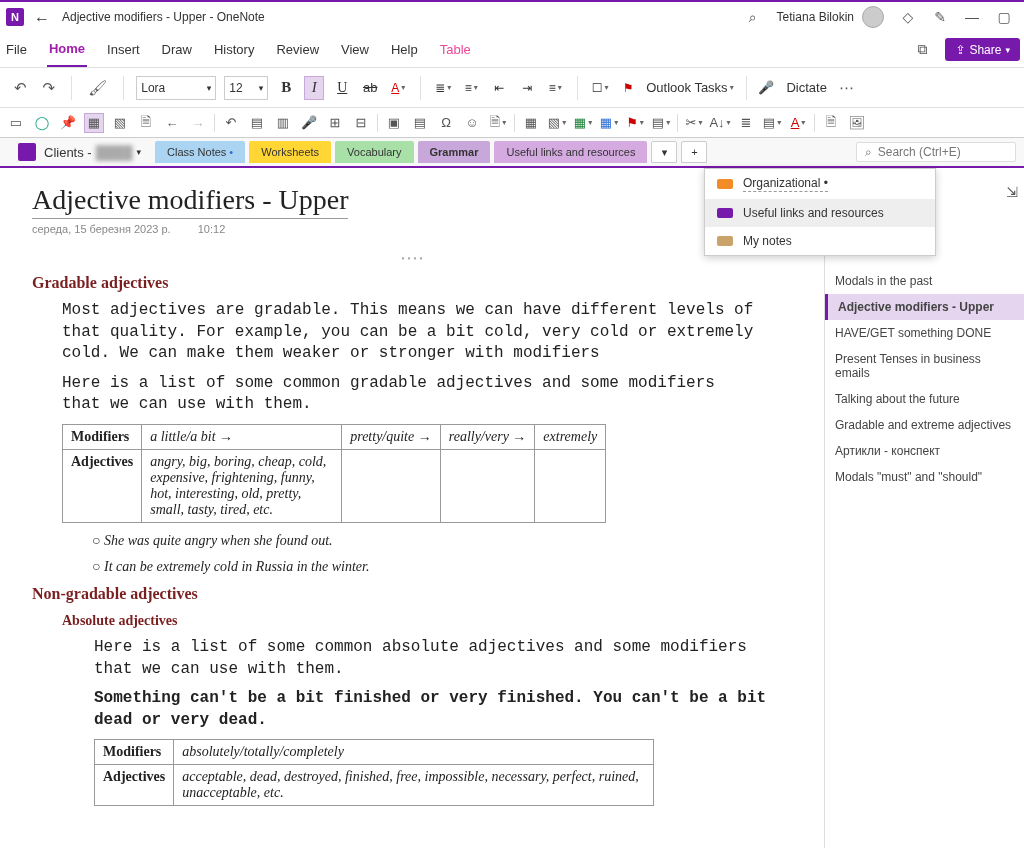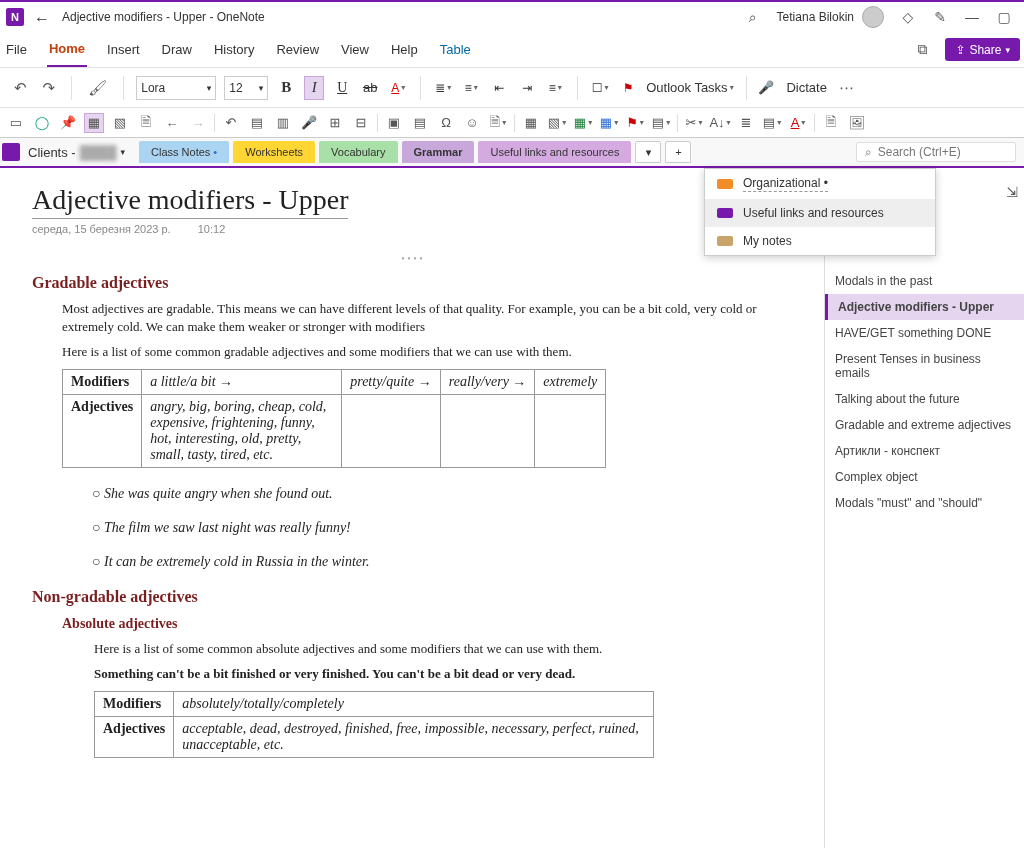--- a/index.html
+++ b/index.html
@@ -7,64 +7,64 @@
 .titlebar { height: 32px; background: #fff; border-top: 2px solid #7719aa; display: flex; align-items: center; padding-left: 6px; }
 .titlebar .app-icon { width: 18px; height: 18px; background: #7719aa; border-radius: 2px; margin-right: 10px; display: flex; align-items: center; justify-content: center; color: #fff; font-weight: bold; font-size: 11px; }
 .titlebar .back { font-size: 16px; margin-right: 12px; cursor: pointer; }
 .titlebar .title { font-size: 12px; color: #333; }
 .titlebar .right { margin-left: auto; display: flex; align-items: center; gap: 16px; padding-right: 12px; }
 .titlebar .user { display: flex; align-items: center; gap: 8px; font-size: 12px; }
 .titlebar .avatar { width: 22px; height: 22px; border-radius: 50%; background: #ccc; border: 1px solid #aaa; }
 .titlebar .win-btn { font-size: 14px; color: #555; cursor: pointer; width: 16px; text-align: center; }
 .menubar { height: 36px; background: #fff; display: flex; align-items: stretch; padding: 0 4px; gap: 18px; border-bottom: 1px solid #e1e1e1; }
 .menubar .mitem { display: flex; align-items: center; font-size: 13px; color: #333; cursor: pointer; padding: 0 2px; }
-.menubar .mitem.active { color: #c2410c; border-bottom: 2px solid #7719aa; font-weight: 600; }
-.menubar .mitem.table { color: #0369a1; }
+.menubar .mitem.active { color: #a21caf; border-bottom: 2px solid #7719aa; font-weight: 600; }
+.menubar .mitem.table { color: #ec4899; }
 .menubar .spacer { flex: 1; }
 .menubar .share { background: #7719aa; color: #fff; padding: 4px 10px; border-radius: 3px; font-size: 12px; display: flex; align-items: center; gap: 4px; margin: 6px 0; }
 .menubar .ic { font-size: 14px; color: #555; display: flex; align-items: center; }
 .ribbon1 { height: 40px; background: #fff; display: flex; align-items: center; padding: 0 10px; gap: 8px; border-bottom: 1px solid #e1e1e1; }
 .sep { width: 1px; height: 24px; background: #e1e1e1; margin: 0 4px; }
 .ribbon1 .btn { color: #555; font-size: 15px; cursor: pointer; padding: 2px 4px; }
 .font-sel, .size-sel { border: 1px solid #ccc; height: 24px; font-size: 12px; padding: 0 4px; display: flex; align-items: center; gap: 4px; background: #fff; }
 .font-sel { width: 80px; justify-content: space-between; }
 .size-sel { width: 44px; justify-content: space-between; }
 .fmt { width: 20px; height: 24px; display: flex; align-items: center; justify-content: center; cursor: pointer; }
 .fmt.active { background: #e5d5ef; border: 1px solid #c8a8db; }
 .drop::after { content: "▾"; font-size: 8px; margin-left: 2px; color: #666; }
 .color-a { color: #d00; position: relative; display: inline-block; }
 .ribbon2 { height: 30px; background: #fff; display: flex; align-items: center; padding: 0 6px; gap: 6px; border-bottom: 1px solid #ccc; }
 .ribbon2 .b { width: 20px; height: 20px; display: flex; align-items: center; justify-content: center; color: #555; font-size: 13px; cursor: pointer; }
 .ribbon2 .b.on { background: #e5d5ef; border: 1px solid #c8a8db; }
-.sectabs { height: 30px; background: #f8f8f8; display: flex; align-items: center; border-bottom: 2px solid #7719aa; padding-left: 2px; gap: 4px; position: relative; }
+.sectabs { height: 30px; background: #f8f8f8; display: flex; align-items: center; border-bottom: 2px solid #7719aa; padding-left: 18px; gap: 4px; position: relative; }
 .nbicon { width: 18px; height: 18px; background: #7719aa; border-radius: 2px; margin-right: 4px; }
 .nblabel { font-size: 13px; display: flex; align-items: center; gap: 4px; margin-right: 10px; }
 .tab { height: 22px; padding: 0 12px; display: flex; align-items: center; font-size: 11px; border-radius: 2px 2px 0 0; cursor: pointer; }
 .tab.classnotes { background: #aad4f2; }
 .tab.worksheets { background: #ffd633; }
 .tab.vocab { background: #a8e0a8; }
 .tab.grammar { background: #c8a8db; font-weight: bold; }
 .tab.useful { background: #d4aae0; }
 .tab.arrow, .tab.plus { background: #fff; border: 1px solid #ccc; width: 26px; justify-content: center; padding: 0; }
 .searchbox { margin-left: auto; margin-right: 8px; display: flex; align-items: center; gap: 6px; font-size: 12px; color: #777; border: 1px solid #ddd; background: #fff; padding: 2px 8px; border-radius: 2px; width: 160px; }
 .main { display: flex; height: calc(848px - 32px - 36px - 40px - 30px - 30px); background: #fff; position: relative; }
 .content { flex: 1; padding: 16px 32px; overflow: hidden; font-family: Georgia, serif; color: #222; position: relative; }
 .content h1 { font-family: Georgia, serif; font-size: 28px; font-weight: normal; color: #222; border-bottom: 1px solid #999; display: inline-block; padding-bottom: 2px; margin-bottom: 4px; }
 .meta { font-size: 11px; color: #888; font-family: "Segoe UI", Arial; margin-bottom: 18px; }
 .meta span { margin-right: 24px; }
 .sec-title { color: #7a1f1f; font-size: 16px; font-weight: bold; margin: 10px 0 8px; font-family: Georgia, serif; }
 .sub-title { color: #7a1f1f; font-size: 14px; font-weight: bold; margin: 10px 0 6px 30px; font-family: Georgia, serif; }
-.para { font-size: 13px; font-family: Liberation Serif, serif; margin: 8px 0 8px 30px; line-height: 1.35; max-width: 700px; }
+.para { font-size: 16px; font-family: Liberation Mono, monospace; margin: 8px 0 8px 30px; line-height: 1.35; max-width: 700px; }
 .para2 { margin-left: 62px; }
 table.grid { border-collapse: collapse; margin: 6px 0 6px 30px; font-family: Georgia, serif; font-size: 14px; }
 table.grid td { border: 1px solid #999; padding: 4px 8px; vertical-align: top; }
 table.grid .hdr { font-weight: bold; }
 table.grid .it { font-style: italic; }
 ul.ex { list-style: none; margin: 10px 0 10px 60px; }
-ul.ex li { font-style: italic; font-family: Georgia, serif; font-size: 14px; margin: 18px 0; }
+ul.ex li { font-style: italic; font-family: Georgia, serif; font-size: 14px; margin: 10px 0; }
 ul.ex li::before { content: "○ "; color: #333; }
 .rpanel { width: 200px; border-left: 1px solid #ddd; background: #fff; position: relative; }
 .rpanel .pitem { padding: 6px 10px; font-size: 12px; color: #444; cursor: pointer; }
 .rpanel .pitem.sel { background: #e5d5ef; font-weight: bold; border-left: 3px solid #7719aa; }
 .dropdown { position: absolute; top: 0; right: 88px; width: 232px; background: #fff; border: 1px solid #ccc; box-shadow: 0 2px 8px rgba(0,0,0,0.2); z-index: 50; }
 .dropdown .ditem { display: flex; align-items: center; gap: 10px; padding: 7px 12px; font-size: 12px; cursor: pointer; }
 .dropdown .ditem:hover, .dropdown .ditem.hl { background: #eee; }
 .dropdown .sw { width: 16px; height: 10px; border-radius: 2px; }
 .dropdown .dot::after { content: " •"; color: #333; }
 .dropdown .lbl { border-bottom: 1px dashed #999; padding-bottom: 1px; }
@@ -239,21 +239,20 @@
         <td class="it">angry, big, boring, cheap, cold, expensive, frightening, funny, hot, interesting, old, pretty, small, tasty, tired, etc.</td>
         <td></td>
         <td></td>
         <td></td>
       </tr>
     </tbody>
       </table>
 
     <ul class="ex">
       <li>She was quite angry when she found out.</li>
-      <li>The film we saw last night was really funny!</li>
       <li>It can be extremely cold in Russia in the winter.</li>
     </ul>
 
     <div class="sec-title">Non-gradable adjectives</div>
     <div class="sub-title">Absolute adjectives</div>
     <div class="para para2">Here is a list of some common absolute adjectives and some modifiers that we can use with them.</div>
     <div class="para para2" style="font-weight:bold">Something can't be a bit finished or very finished. You can't be a bit dead or very dead.</div>
 
     <table class="grid" style="margin-left:62px">
       <tbody>
@@ -271,21 +270,20 @@
 
   <div class="rpanel">
     <div style="height:100px"></div>
     <div class="pitem">Modals in the past</div>
     <div class="pitem sel">Adjective modifiers - Upper</div>
     <div class="pitem">HAVE/GET something DONE</div>
     <div class="pitem">Present Tenses in business emails</div>
     <div class="pitem">Talking about the future</div>
     <div class="pitem">Gradable and extreme adjectives</div>
     <div class="pitem">Артикли - конспект</div>
-    <div class="pitem">Complex object</div>
     <div class="pitem">Modals "must" and "should"</div>
     <div style="position:absolute;top:16px;right:6px;font-size:14px;color:#555">⇲</div>
   </div>
 
   <div class="dropdown">
     <div class="ditem">
       <span class="sw" style="background:#f28c28"></span>
       <span class="lbl dot">Organizational</span>
     </div>
     <div class="ditem hl">

